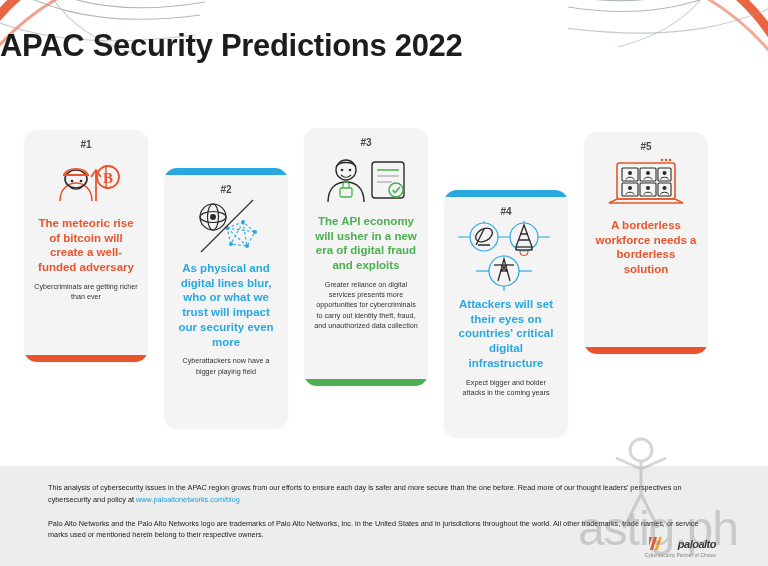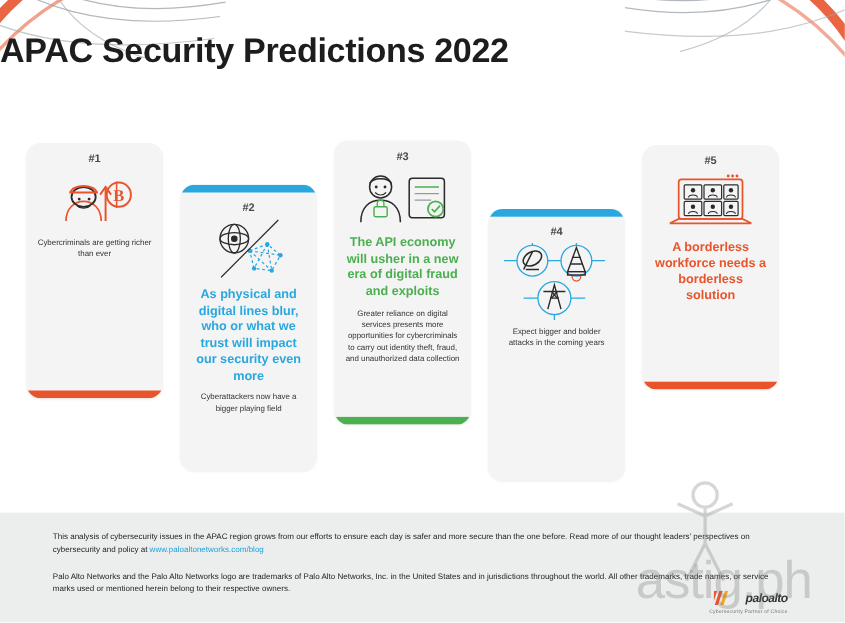--- a/index.html
+++ b/index.html
@@ -191,20 +191,22 @@
           <path d="M20,30 C23,33 29,33 32,30" fill="none" stroke="#2b2b2b" stroke-width="1.2"></path>
 
           <path d="M46,44 L46,14" stroke="#e8552d" stroke-width="1.8" fill="none"></path>
           <path d="M41,20 L46,13 L51,20" stroke="#e8552d" stroke-width="1.8" fill="none"></path>
 
           <circle cx="58" cy="20" r="11" fill="none" stroke="#e8552d" stroke-width="1.8"></circle>
           <text x="58" y="26" font-size="15" font-family="Liberation Serif, serif" font-weight="bold" fill="#e8552d" text-anchor="middle">B</text>
           <line x1="56" y1="8" x2="56" y2="32" stroke="#e8552d" stroke-width="1.4"></line>
         </svg>
       </div>
+      <div class="card-head" style="color:#e8552d">The meteoric rise of bitcoin will create
+a well-funded adversary</div>
       <div class="card-body">Cybercriminals are getting richer than ever</div>
     </div>
     <div class="botbar" style="background:#e8552d"></div>
   </div>
 
   <div class="card" id="card-2">
     <div class="topbar" style="background:#29a8e0"></div>
     <div class="card-inner">
       <div class="card-num">#2</div>
       <div class="icon-wrap">
@@ -299,20 +301,21 @@
 
           <g fill="none" stroke="#2b2b2b" stroke-width="1.3">
             <path d="M40,60 L46,38 L52,60"></path>
             <line x1="42" y1="50" x2="50" y2="50"></line>
             <line x1="36" y1="44" x2="56" y2="44"></line>
             <line x1="43.5" y1="44" x2="48.5" y2="50"></line>
             <line x1="48.5" y1="44" x2="43.5" y2="50"></line>
           </g>
         </svg>
       </div>
+      <div class="card-head" style="color:#29a8e0">Attackers will set their eyes on countries' critical digital infrastructure</div>
       <div class="card-body">Expect bigger and bolder attacks in the coming years</div>
     </div>
   </div>
 
   <div class="card" id="card-5">
     <div class="card-inner">
       <div class="card-num">#5</div>
       <div class="icon-wrap">
         <svg width="86" height="54" viewBox="0 0 86 54">
           <rect x="14" y="6" width="58" height="36" rx="2.5" fill="none" stroke="#e8552d" stroke-width="1.6"></rect>

